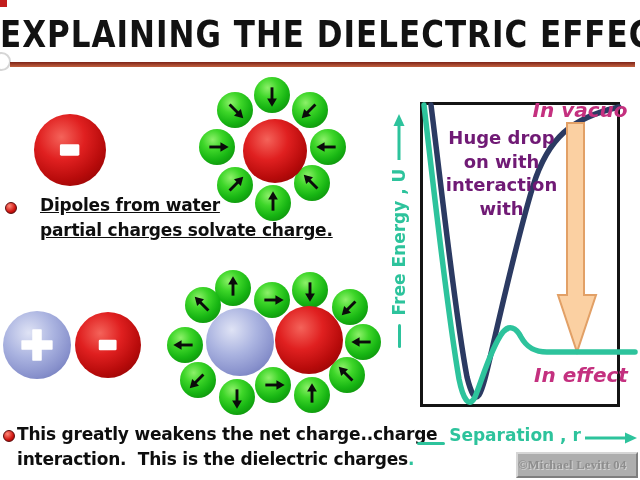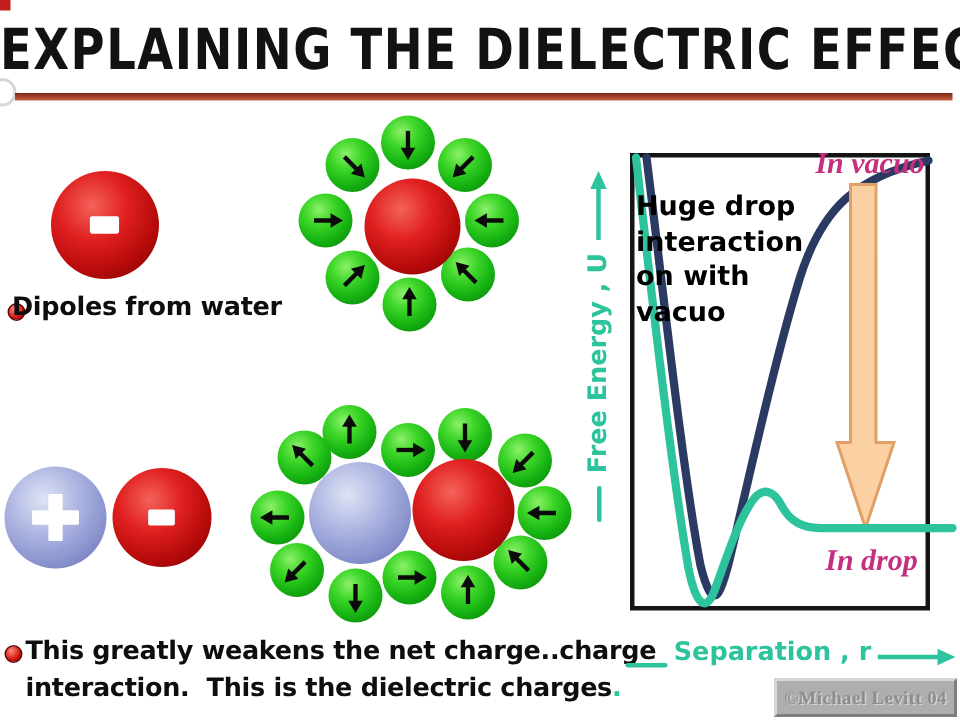--- a/index.html
+++ b/index.html
@@ -25,39 +25,39 @@
   .sphere-blue{background:radial-gradient(circle at 38% 32%, #dfe3f5 0%, #aab3e0 40%, #8891cc 70%, #5f6aad 100%);}
   .sphere svg{display:block;width:100%;height:100%;}
 
   
   .hand{font-weight:700;color:#0e0e0e;letter-spacing:-0.2px;}
   .hand-line{white-space:pre;line-height:25px;font-size:17px;}
   .bullet{position:absolute;width:10px;height:10px;border-radius:50%;
           background:radial-gradient(circle at 35% 30%, #ff8a7a, #d01510 60%, #7c0000);
           border:1px solid #5c0b0b;}
   .teal-text{color:#2dc39c;}
-  .magenta{color:#c4307f;font-style:italic;font-weight:700;font-size:20px;text-align:center;font-family:Liberation Serif, serif;}
+  .magenta{color:#c4307f;font-style:italic;font-weight:700;font-size:20px;text-align:center;}
 
   
   .graph-box{position:absolute;left:420px;top:102px;width:200px;height:305px;
              border:3px solid #141414;box-sizing:border-box;}
   .graph-svg{position:absolute;left:417px;top:99px;width:223px;height:311px;}
-  .annotation{position:absolute;left:424px;top:126px;width:155px;text-align:left;
-              font-weight:700;font-size:18px;line-height:23.5px;color:#000000;}
+  .annotation{position:absolute;left:424px;top:126px;width:155px;text-align:center;
+              font-weight:700;font-size:18px;line-height:23.5px;color:#701a75;}
   .annotation span{display:block;}
   .axis-row{position:absolute;display:flex;align-items:center;justify-content:space-between;
             font-weight:700;font-size:17px;}
   .axis-dash{height:3px;background:#2dc39c;border-radius:2px;}
   .ylabel-row{left:282px;top:219px;width:234px;height:24px;transform:rotate(-90deg);}
   .xlabel-row{left:417px;top:421px;width:220px;height:24px;align-items:flex-end;}
 
   
   .watermark{position:absolute;left:516px;top:452px;width:122px;height:26px;
              background:#aeaeae;border:2px solid;border-color:#d6d6d6 #7e7e7e #7e7e7e #d6d6d6;
-             box-sizing:border-box;display:flex;align-items:center;justify-content:center;}
+             box-sizing:border-box;display:flex;align-items:center;justify-content:flex-start;}
   .watermark span{font-family:"Liberation Serif",serif;font-weight:700;font-size:12.5px;
              color:#8d8d8d;text-shadow:1px 1px 0 #d2d2d2;letter-spacing:0.3px;white-space:nowrap;}
 </style>
 </head>
 <body>
 
 <div class="corner-mark"></div>
 <div class="stray-arc"></div>
 
 <div class="title">EXPLAINING THE DIELECTRIC EFFECT</div>
@@ -245,45 +245,46 @@
           <line x1="20" y1="28.5" x2="20" y2="14" stroke="#0b0b0b" stroke-width="3.2"></line>
           <polygon points="20,7 14.6,16.2 25.4,16.2" fill="#0b0b0b"></polygon>
         </g>
       </svg>
     </div>
     <div class="sphere sphere-blue" style="left: 36px; top: 46px; height: 68px; width: 68px;"></div>
     <div class="sphere sphere-red" style="left: 105px; top: 44px; height: 68px; width: 68px;"></div>
   </div>
 
 <div class="bullet abs" style="left:5px;top:202px;"></div>
-<div class="abs hand" style="left:8px;top:193px;">
+<div class="abs hand" style="left:40px;top:193px;text-decoration:underline;">
   <div class="hand-line">Dipoles from water</div>
+  <div class="hand-line">partial charges solvate charge.</div>
 </div>
 
 <div class="bullet abs" style="left:3px;top:430px;"></div>
 <div class="abs hand" style="left:17px;top:422px;">
   <div class="hand-line">This greatly weakens the net charge..charge</div>
   <div class="hand-line"><span>interaction.  This is the dielectric charges</span><span class="teal-text">.</span></div>
 </div>
 
 <div class="graph-box"></div>
 <svg class="graph-svg" viewBox="0 0 223 311">
   <path id="curve-vacuo" d="M 14 6 C 24 85 38 215 50 278 C 54 294 58 302 62 296 C 66 290 70 272 76 246 C 88 194 102 133 116 87 C 131 39 154 19 202 8" fill="none" stroke="#2b3a62" stroke-width="5.5" stroke-linecap="round"></path>
   <polygon points="150,24 167,24 167,196 179,196 160,253 141,196 150,196" fill="#fbd0a2" stroke="#e2a066" stroke-width="2"></polygon>
   <path id="curve-water" d="M 7 6 C 16 85 30 210 42 280 C 46 300 52 310 58 298 C 64 284 74 248 86 233 C 92 226 99 228 104 238 C 110 249 118 253 130 253 L 218 253" fill="none" stroke="#2dc39c" stroke-width="5.5" stroke-linecap="round"></path>
 </svg>
 
 <div class="abs magenta" style="left:527px;top:98px;width:106px;">In vacuo</div>
-<div class="abs magenta" style="left:529px;top:363px;width:104px;">In drop</div>
+<div class="abs magenta" style="left:529px;top:363px;width:104px;">In effect</div>
 
 <div class="annotation">
   <span>Huge drop</span>
+  <span>on with</span>
   <span>interaction</span>
-  <span>on with</span>
-  <span>vacuo</span>
+  <span>with</span>
 </div>
 
 <div class="axis-row ylabel-row teal-text">
   <div class="axis-dash" style="width:24px;"></div>
   <span>Free Energy , U</span>
   <svg width="46" height="14" viewBox="0 0 46 14">
     <line x1="0" y1="7" x2="36" y2="7" stroke="#2dc39c" stroke-width="3"></line>
     <polygon points="46,7 34,1.5 34,12.5" fill="#2dc39c"></polygon>
   </svg>
 </div>

